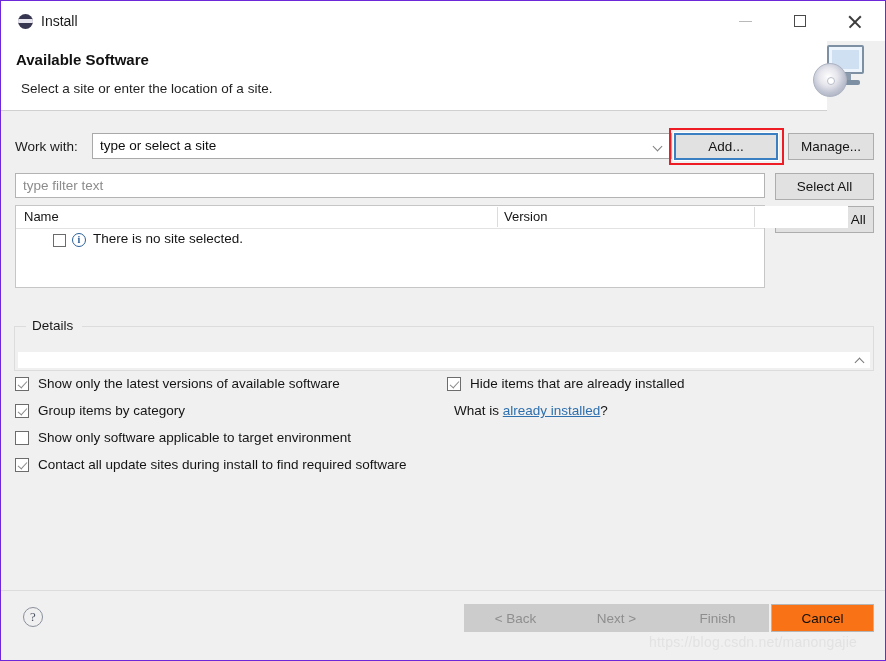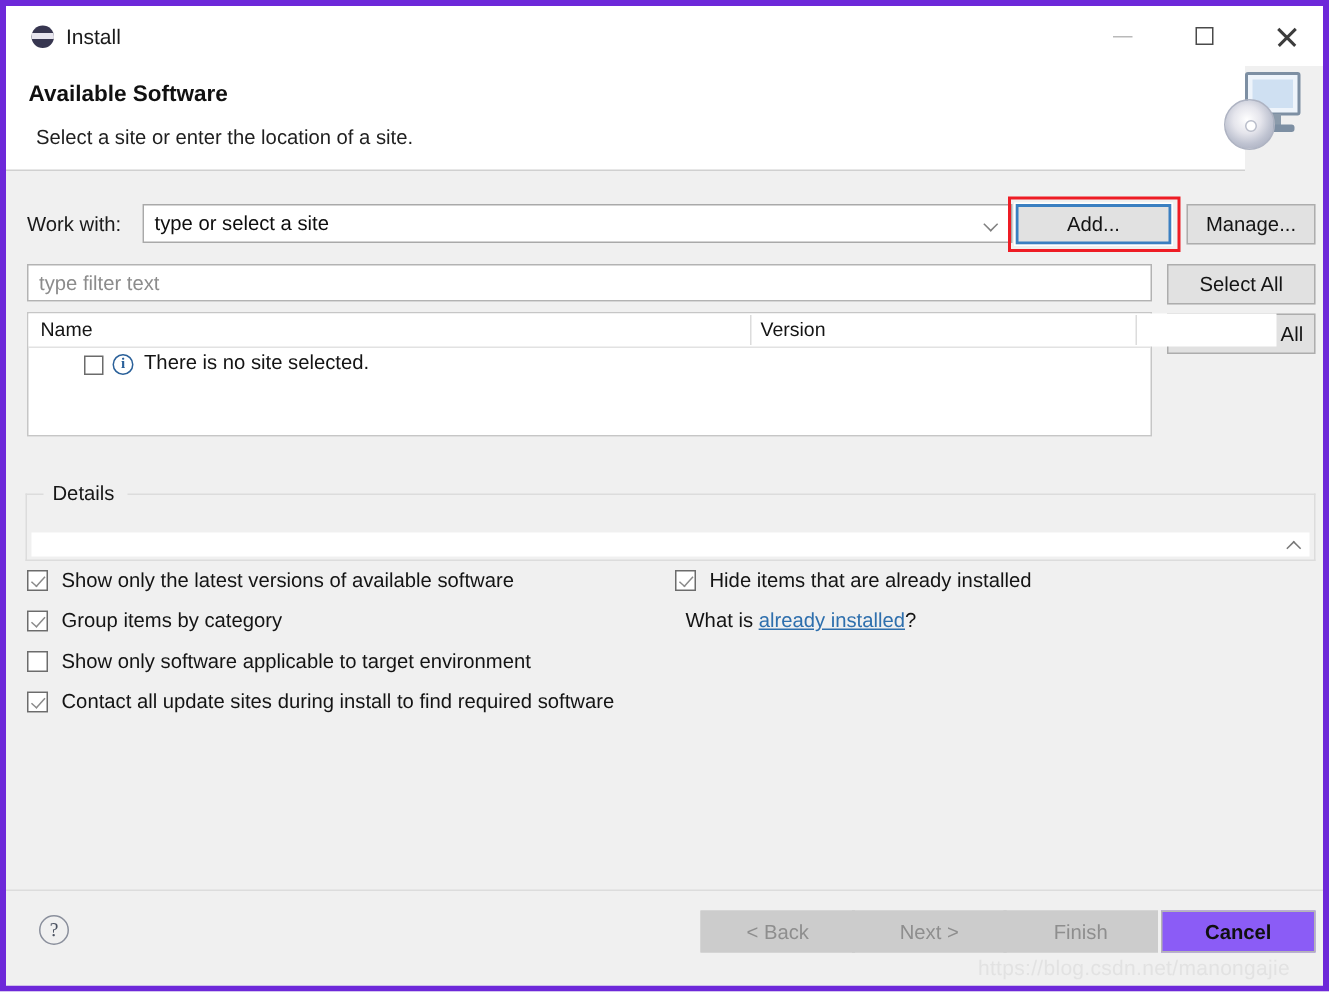--- a/index.html
+++ b/index.html
@@ -10,21 +10,21 @@
   body {
     font-family: "Liberation Sans", sans-serif;
     -webkit-font-smoothing: antialiased;
   }
 
   .window {
     position: relative;
     width: 886px;
     height: 661px;
     background: #f0f0f0;
-    border: 4px solid #6d28d9;
+    border: 1px solid #6d28d9;
     overflow: hidden;
   }
 
   
   .titlebar {
     position: absolute;
     left: 0; top: 0;
     width: 886px; height: 40px;
     background: #ffffff;
   }
@@ -443,24 +443,24 @@
     align-items: center;
     justify-content: center;
     border: 1px solid transparent;
   }
   .btn-nav.disabled {
     background: #cccccc;
     color: #8e8e8e;
     border-color: #cccccc;
   }
   .btn-nav.enabled {
-    background: #8b5cf6;
+    background: #f97316;
     color: #101010;
     border: 1px solid #b5b5b5;
-    font-weight: bold;
+    font-weight: normal;
   }
   .btn-back   { left: 463px; }
   .btn-next   { left: 564px; }
   .btn-finish { left: 665px; }
   .btn-cancel { left: 770px; }
 
   .watermark {
     position: absolute;
     left: 648px; top: 633px;
     font-size: 14px;

